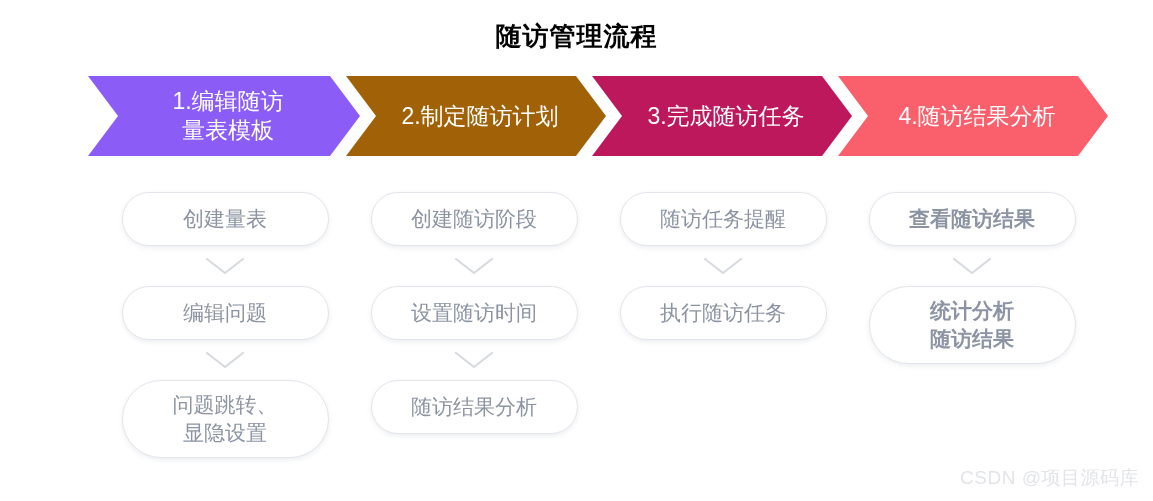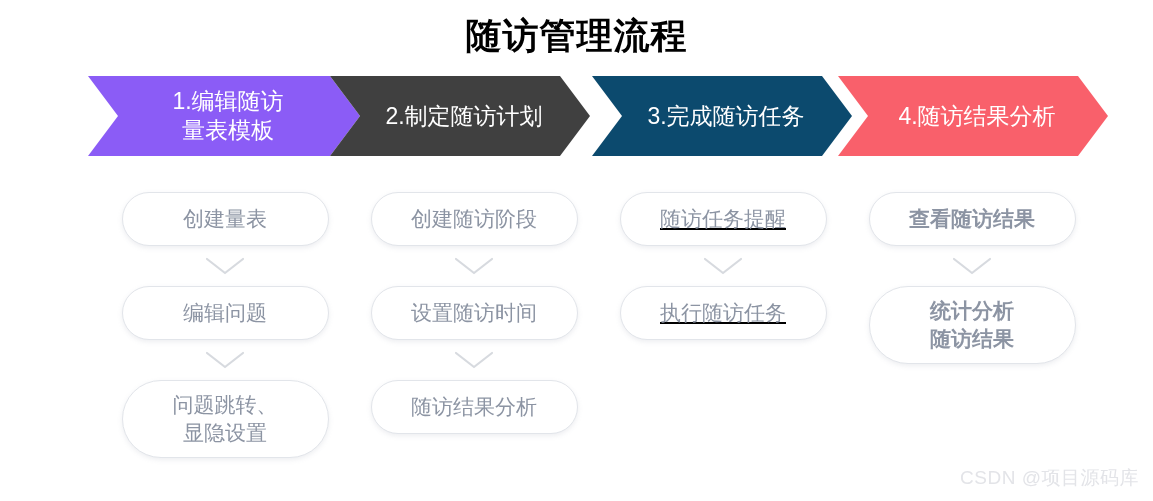--- a/index.html
+++ b/index.html
@@ -15,21 +15,21 @@
     font-family: "Liberation Sans", "DejaVu Sans", sans-serif;
   }
 
   
   .page-title {
     position: absolute;
     top: 16px;
     left: 0;
     width: 1153px;
     text-align: center;
-    font-size: 36px;
+    font-size: 26px;
     font-weight: bold;
     color: #000000;
     letter-spacing: 1px;
     line-height: 40px;
   }
 
   
   .stage-banner {
     position: absolute;
     top: 76px;
@@ -51,43 +51,43 @@
     color: #ffffff;
     font-size: 23px;
     line-height: 29px;
     text-align: center;
     padding-left: 18px;
     padding-right: 10px;
     white-space: pre-line;
   }
 
   .stage-0 { left: 0px;   width: 272px; background: #8b5cf6; }
-  .stage-1 { left: 242px; width: 260px; background: #404040; }
-  .stage-2 { left: 504px; width: 260px; background: #0c4a6e; }
+  .stage-1 { left: 258px; width: 260px; background: #a16207; }
+  .stage-2 { left: 504px; width: 260px; background: #be185d; }
   .stage-3 { left: 750px; width: 270px; background: #f9606b; }
 
   
   .columns {
     position: absolute;
     top: 192px;
     left: 0;
     width: 1153px;
     height: 290px;
   }
   .column {
     position: absolute;
     top: 0;
     width: 250px;
     display: flex;
     flex-direction: column;
     align-items: center;
   }
   .col-0 { left: 100px; }
   .col-1 { left: 349px; }
-  .col-2 { left: 598px; text-decoration: underline; }
+  .col-2 { left: 598px; }
   .col-3 { left: 847px; font-weight: bold; }
 
   .pill {
     box-sizing: border-box;
     min-width: 207px;
     max-width: 222px;
     padding: 12px 22px;
     border: 1px solid #e2e5ea;
     border-radius: 40px;
     background: #ffffff;

